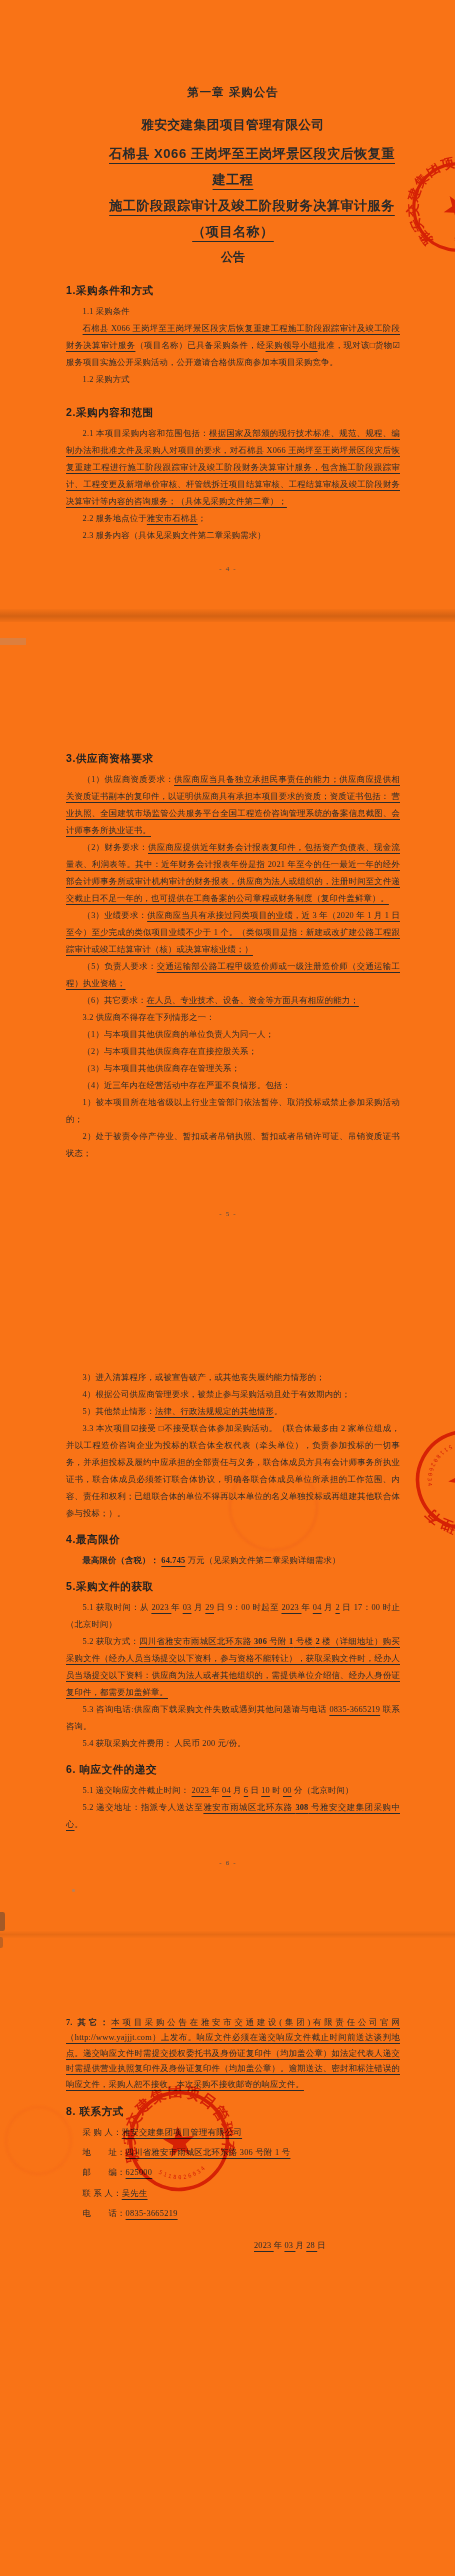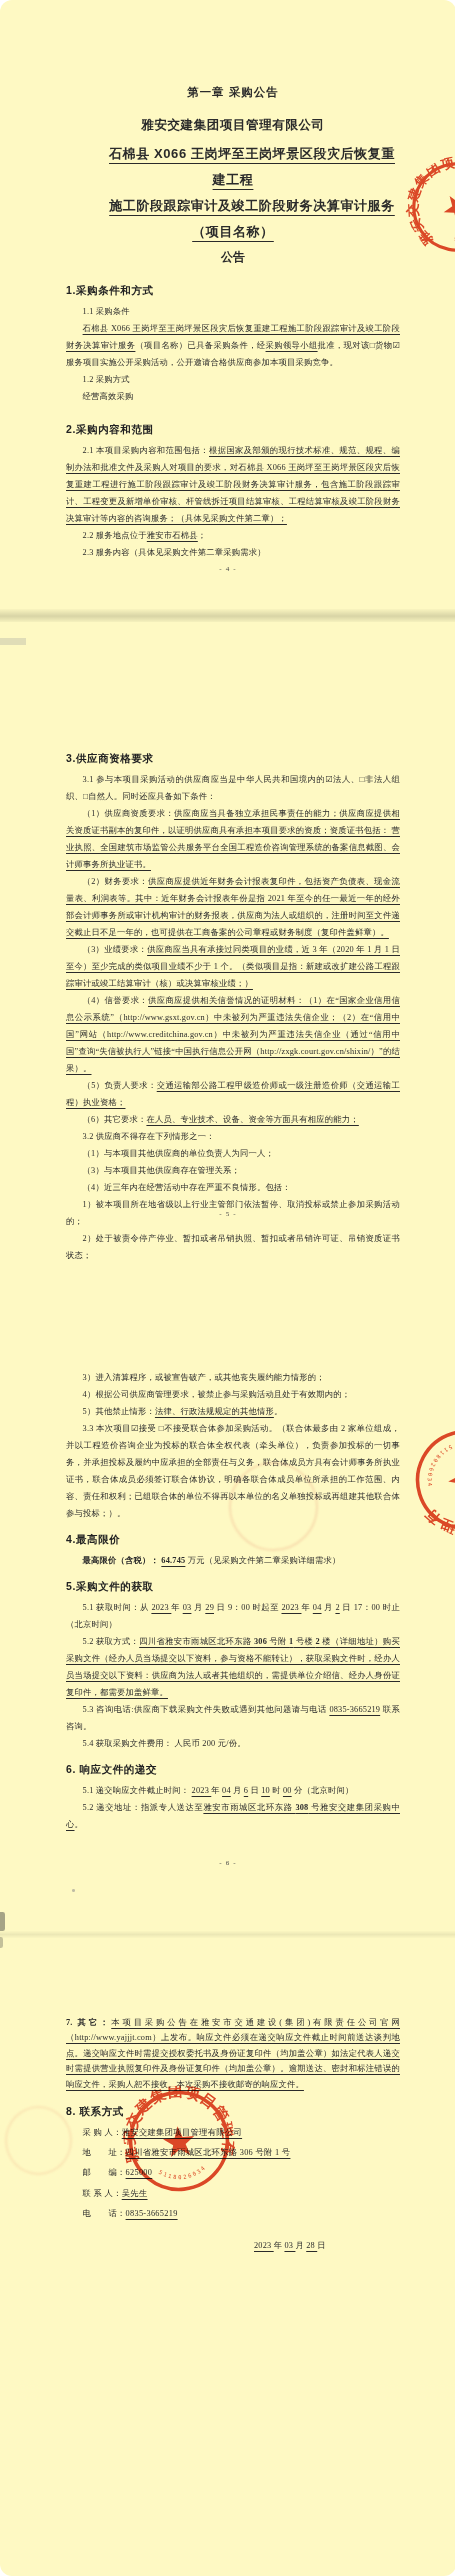--- a/index.html
+++ b/index.html
@@ -1,20 +1,19 @@
 <!DOCTYPE html>
 <html style="font-size:9px"><head>
 <meta charset="utf-8">
 <style>
   html,body{margin:0;padding:0;background:#ffffff;}
   .doc{
     position:relative;width:456px;height:2576px;margin:0 auto;
-    background:#fef9c3;overflow:hidden;color:#2b2b2b;
+    background:#f97316;overflow:hidden;color:#2b2b2b;
     font-family:"Liberation Serif","DejaVu Serif",serif;
-    border-radius:12px;
   }
   .page{position:absolute;left:0;width:456px;}
   .inner{margin:0 56px 0 66px;}
   .para{font-size:8.3px;line-height:17px;text-align:justify;letter-spacing:0.2px;}
   .tight{line-height:15.4px;}
   .ind{text-indent:2em;}
   .u{text-decoration:underline;text-underline-offset:2.8px;text-decoration-thickness:0.7px;}
   .b{font-weight:bold;}
   .chapter{font-family:"Liberation Sans","DejaVu Sans",sans-serif;font-weight:bold;
     font-size:11.4px;text-align:center;margin:0 0 17px;letter-spacing:1.1px;}
@@ -69,41 +68,39 @@
     <div class="inner" style="padding-top:85px;">
       <div class="chapter">第一章 采购公告</div>
       <div class="doc-company">雅安交建集团项目管理有限公司</div>
       <div class="doc-title"><span class="tu">石棉县 X066 王岗坪至王岗坪景区段灾后恢复重建工程</span></div>
       <div class="doc-title"><span class="tu">施工阶段跟踪审计及竣工阶段财务决算审计服务（项目名称）</span></div>
       <div class="doc-announce">公告</div>
       <div class="h-sec">1.采购条件和方式</div>
       <div class="para ind"><span>1.1 采购条件</span></div>
       <div class="para ind"><span class="u">石棉县 X066 王岗坪至王岗坪景区段灾后恢复重建工程施工阶段跟踪审计及竣工阶段财务决算审计服务</span><span>（项目名称）已具备采购条件，经</span><span class="u">采购领导小组</span><span>批准，现对该□货物☑服务项目实施公开采购活动，公开邀请合格供应商参加本项目采购竞争。</span></div>
       <div class="para ind"><span>1.2 采购方式</span></div>
-      <div class="para ind"><span>经营高效采购</span></div>
       <div class="h-sec">2.采购内容和范围</div>
       <div class="para ind"><span>2.1 本项目采购内容和范围包括：</span><span class="u">根据国家及部颁的现行技术标准、规范、规程、编制办法和批准文件及采购人对项目的要求，对石棉县 X066 王岗坪至王岗坪景区段灾后恢复重建工程进行施工阶段跟踪审计及竣工阶段财务决算审计服务，包含施工阶段跟踪审计、工程变更及新增单价审核、杆管线拆迁项目结算审核、工程结算审核及竣工阶段财务决算审计等内容的咨询服务；（具体见采购文件第二章）；</span></div>
       <div class="para ind"><span>2.2 服务地点位于</span><span class="u">雅安市石棉县</span><span>；</span></div>
       <div class="para ind"><span>2.3 服务内容（具体见采购文件第二章采购需求）</span></div>
     </div>
     <div class="pagenum" style="top:565px;">- 4 -</div>
   </div>
 
   <div class="page" style="top:622px;height:662px;">
     <div class="inner" style="padding-top:112px;">
       <div class="h-sec">3.供应商资格要求</div>
-      <div class="para ind"><span>3.1 参与本项目采购活动的供应商应当是中华人民共和国境内的☑法人、□非法人组织、□自然人。同时还应具备如下条件：</span></div>
       <div class="para ind"><span>（1）供应商资质要求：</span><span class="u">供应商应当具备独立承担民事责任的能力；供应商应提供相关资质证书副本的复印件，以证明供应商具有承担本项目要求的资质；资质证书包括： 营业执照、全国建筑市场监管公共服务平台全国工程造价咨询管理系统的备案信息截图、会计师事务所执业证书。</span></div>
       <div class="para ind"><span>（2）财务要求：</span><span class="u">供应商应提供近年财务会计报表复印件，包括资产负债表、现金流量表、利润表等。其中：近年财务会计报表年份是指 2021 年至今的任一最近一年的经外部会计师事务所或审计机构审计的财务报表，供应商为法人或组织的，注册时间至文件递交截止日不足一年的，也可提供在工商备案的公司章程或财务制度（复印件盖鲜章）。</span></div>
       <div class="para ind"><span>（3）业绩要求：</span><span class="u">供应商应当具有承接过同类项目的业绩，近 3 年（2020 年 1 月 1 日至今）至少完成的类似项目业绩不少于 1 个。（类似项目是指：新建或改扩建公路工程跟踪审计或竣工结算审计（核）或决算审核业绩；）</span></div>
-      <div class="para ind"><span>（4）信誉要求：</span><span class="u">供应商应提供相关信誉情况的证明材料：（1）在“国家企业信用信息公示系统”（http://www.gsxt.gov.cn）中未被列为严重违法失信企业；（2）在“信用中国”网站（http://www.creditchina.gov.cn）中未被列为严重违法失信企业（通过“信用中国”查询“失信被执行人”链接“中国执行信息公开网（http://zxgk.court.gov.cn/shixin/）”的结果）。</span></div>
       <div class="para ind"><span>（5）负责人要求：</span><span class="u">交通运输部公路工程甲级造价师或一级注册造价师（交通运输工程）执业资格；</span></div>
       <div class="para ind"><span>（6）其它要求：</span><span class="u">在人员、专业技术、设备、资金等方面具有相应的能力；</span></div>
       <div class="para ind"><span>3.2 供应商不得存在下列情形之一：</span></div>
       <div class="para ind"><span>（1）与本项目其他供应商的单位负责人为同一人；</span></div>
+      <div class="para ind"><span>（2）与本项目其他供应商存在直接控股关系；</span></div>
       <div class="para ind"><span>（3）与本项目其他供应商存在管理关系；</span></div>
       <div class="para ind"><span>（4）近三年内在经营活动中存在严重不良情形。包括：</span></div>
       <div class="para ind"><span>1）被本项目所在地省级以上行业主管部门依法暂停、取消投标或禁止参加采购活动的；</span></div>
       <div class="para ind"><span>2）处于被责令停产停业、暂扣或者吊销执照、暂扣或者吊销许可证、吊销资质证书状态；</span></div>
     </div>
     <div class="pagenum" style="top:588px;">- 5 -</div>
   </div>
 
   <div class="page" style="top:1284px;height:646px;">
     <div class="inner" style="padding-top:85px;">

